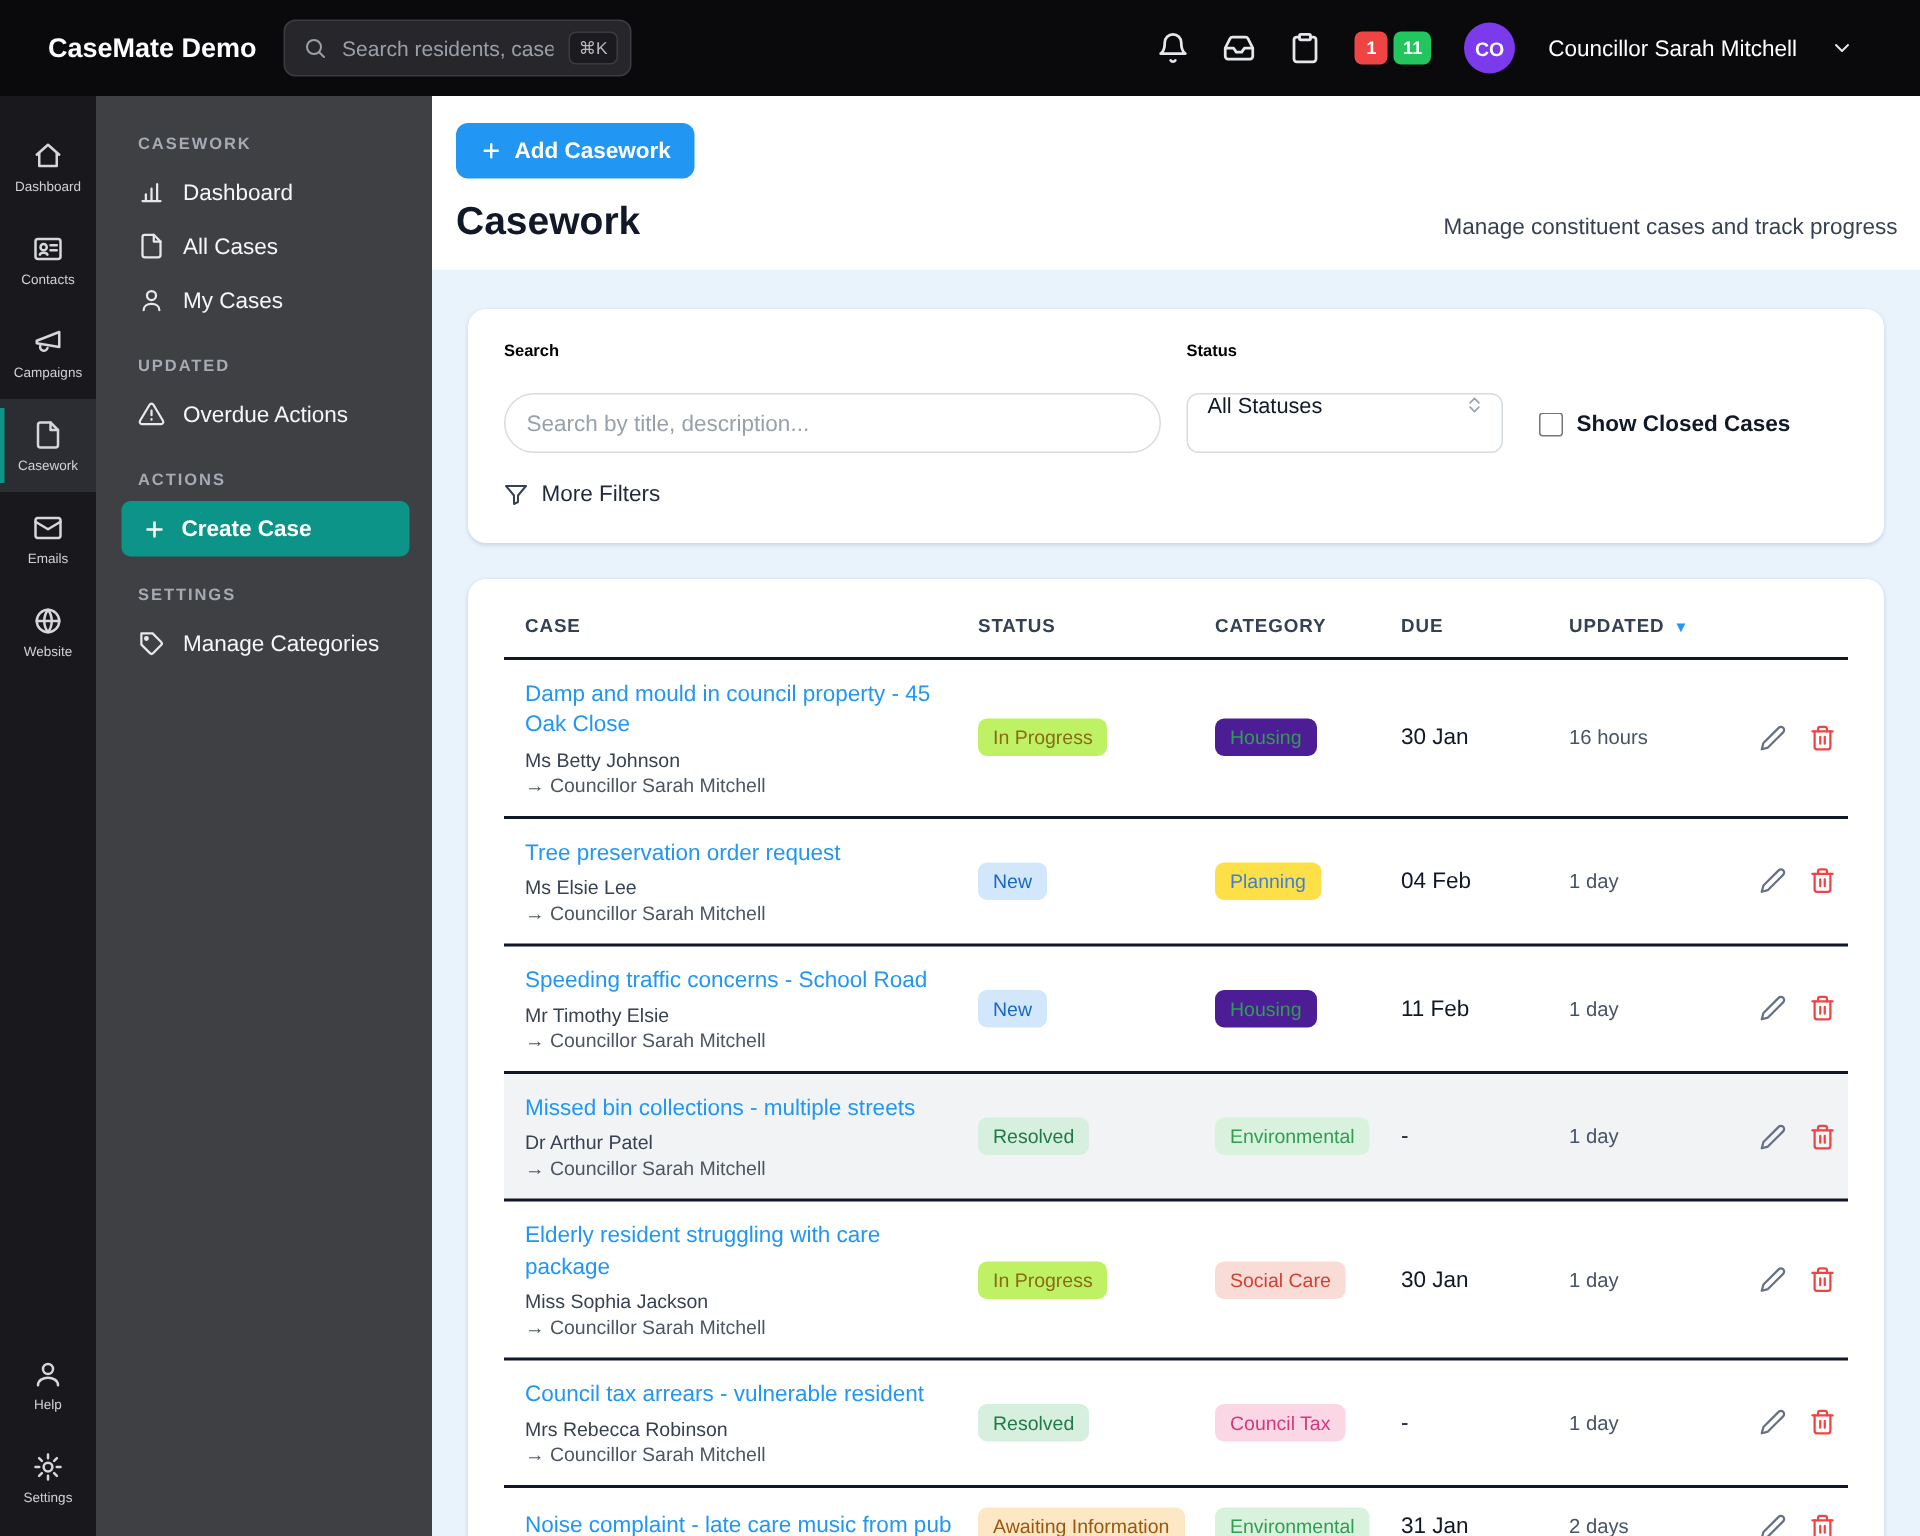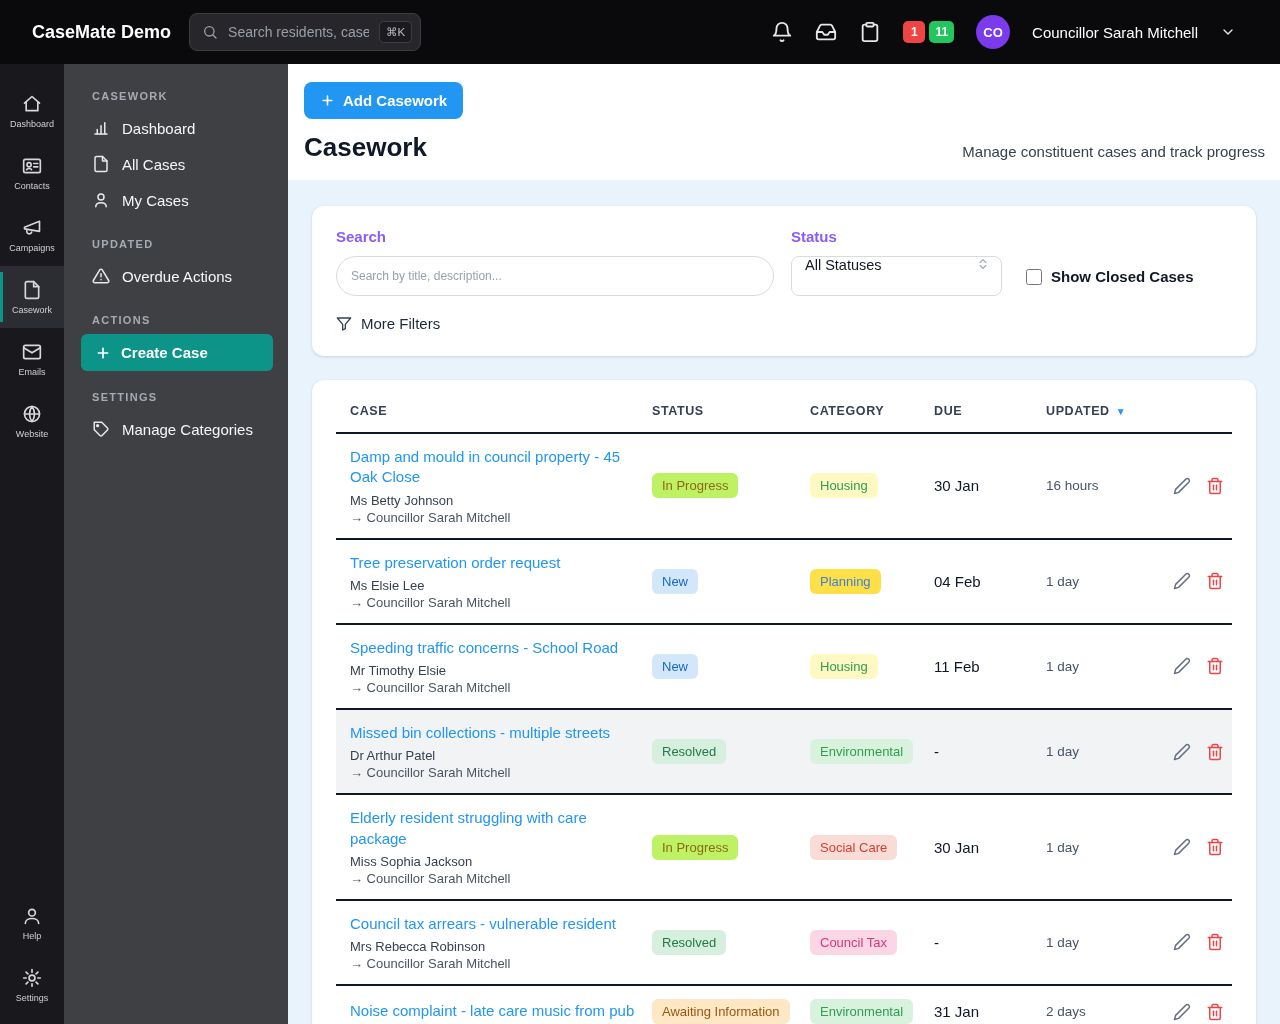--- a/index.html
+++ b/index.html
@@ -54,22 +54,22 @@
   .title-row{display:flex;align-items:flex-end;justify-content:space-between;margin-top:13px;padding-bottom:17px}
   .page-title{font-size:26px;font-weight:700;color:#111827}
   .page-subtitle{font-size:15px;color:#374151;padding-bottom:3px}
   .content{background:var(--content-bg);padding:26px 24px;height:844px;overflow:hidden}
   .card{background:#fff;border-radius:12px;box-shadow:0 1px 3px rgba(16,24,40,.14)}
 
   
   .filter-card{padding:22px 24px 24px}
   .filter-row{display:flex;align-items:flex-start}
   .fgroup{display:flex;flex-direction:column}
-  .flabel{font-size:15px;font-weight:600;color:#8b5cf6;margin-bottom:11px}
-  .search-input{width:438px;height:40px;border:1px solid #d7dce2;border-radius:20px;padding:0 14px;font-size:12px;color:#111827;font-family:inherit}
+  .flabel{font-size:11px;font-weight:600;color:#000000;margin-bottom:22px}
+  .search-input{width:438px;height:40px;border:1px solid #d7dce2;border-radius:20px;padding:0 14px;font-size:15px;color:#111827;font-family:inherit}
   .search-input::placeholder{color:#98a1ab}
   .status-group{margin-left:17px}
   .select{width:211px;height:40px;border:1px solid #d7dce2;border-radius:8px;display:flex;align-items:flex-start;justify-content:space-between;padding:0 11px 4px 13px;font-size:14.5px;color:#111827;cursor:pointer;background:#fff}
   .select svg{width:14px;height:14px;color:#9aa3ad}
   .closed-group{display:flex;align-items:center;gap:9px;margin-left:24px;align-self:flex-end;margin-bottom:11px}
   .closed-group input{width:16px;height:16px;margin:0;accent-color:var(--accent)}
   .closed-label{font-size:15px;font-weight:600;color:#111827}
   .more-filters{display:flex;align-items:center;gap:9px;margin-top:19px;font-size:15px;font-weight:500;color:#1f2937;cursor:pointer}
   .more-filters svg{width:16px;height:16px;color:#374151}
 
@@ -84,21 +84,21 @@
   .trow.hl{background:#f1f3f5}
   .case-cell{padding-left:14px}
   .case-title{color:var(--accent);font-size:15px;font-weight:500;line-height:1.35;display:block;max-width:296px}
   .case-contact{font-size:13px;color:#374151;margin-top:5px}
   .case-assignee{font-size:13px;color:#4b5563;margin-top:2px}
   .badge{display:inline-block;padding:5px 10px;border-radius:6px;font-size:13px;font-weight:500;white-space:nowrap}
   .badge.s-in-progress{background:#bef264;color:#8a6a15}
   .badge.s-new{background:#d3e7fb;color:#1668c7}
   .badge.s-resolved{background:#d6efdf;color:#217a46}
   .badge.s-awaiting{background:#fde7c5;color:#97590f}
-  .badge.c-housing{background:#fef9c3;color:#2f9e52}
+  .badge.c-housing{background:#4c1d95;color:#2f9e52}
   .badge.c-planning{background:#fde047;color:#3f7fd9}
   .badge.c-environmental{background:#d9f2dd;color:#2f9e52}
   .badge.c-social-care{background:#fadcd7;color:#d23f31}
   .badge.c-council-tax{background:#fbd7e6;color:#d2397c}
   .due-cell{font-size:15px;color:#101828}
   .updated-cell{font-size:13.5px;color:#475467}
   .actions-cell{display:flex;gap:15px;justify-content:flex-end;padding-right:8px}
   .icon-btn{width:18px;height:18px;color:#667085;cursor:pointer}
   .icon-btn.del{color:#ef4444}
 </style>

